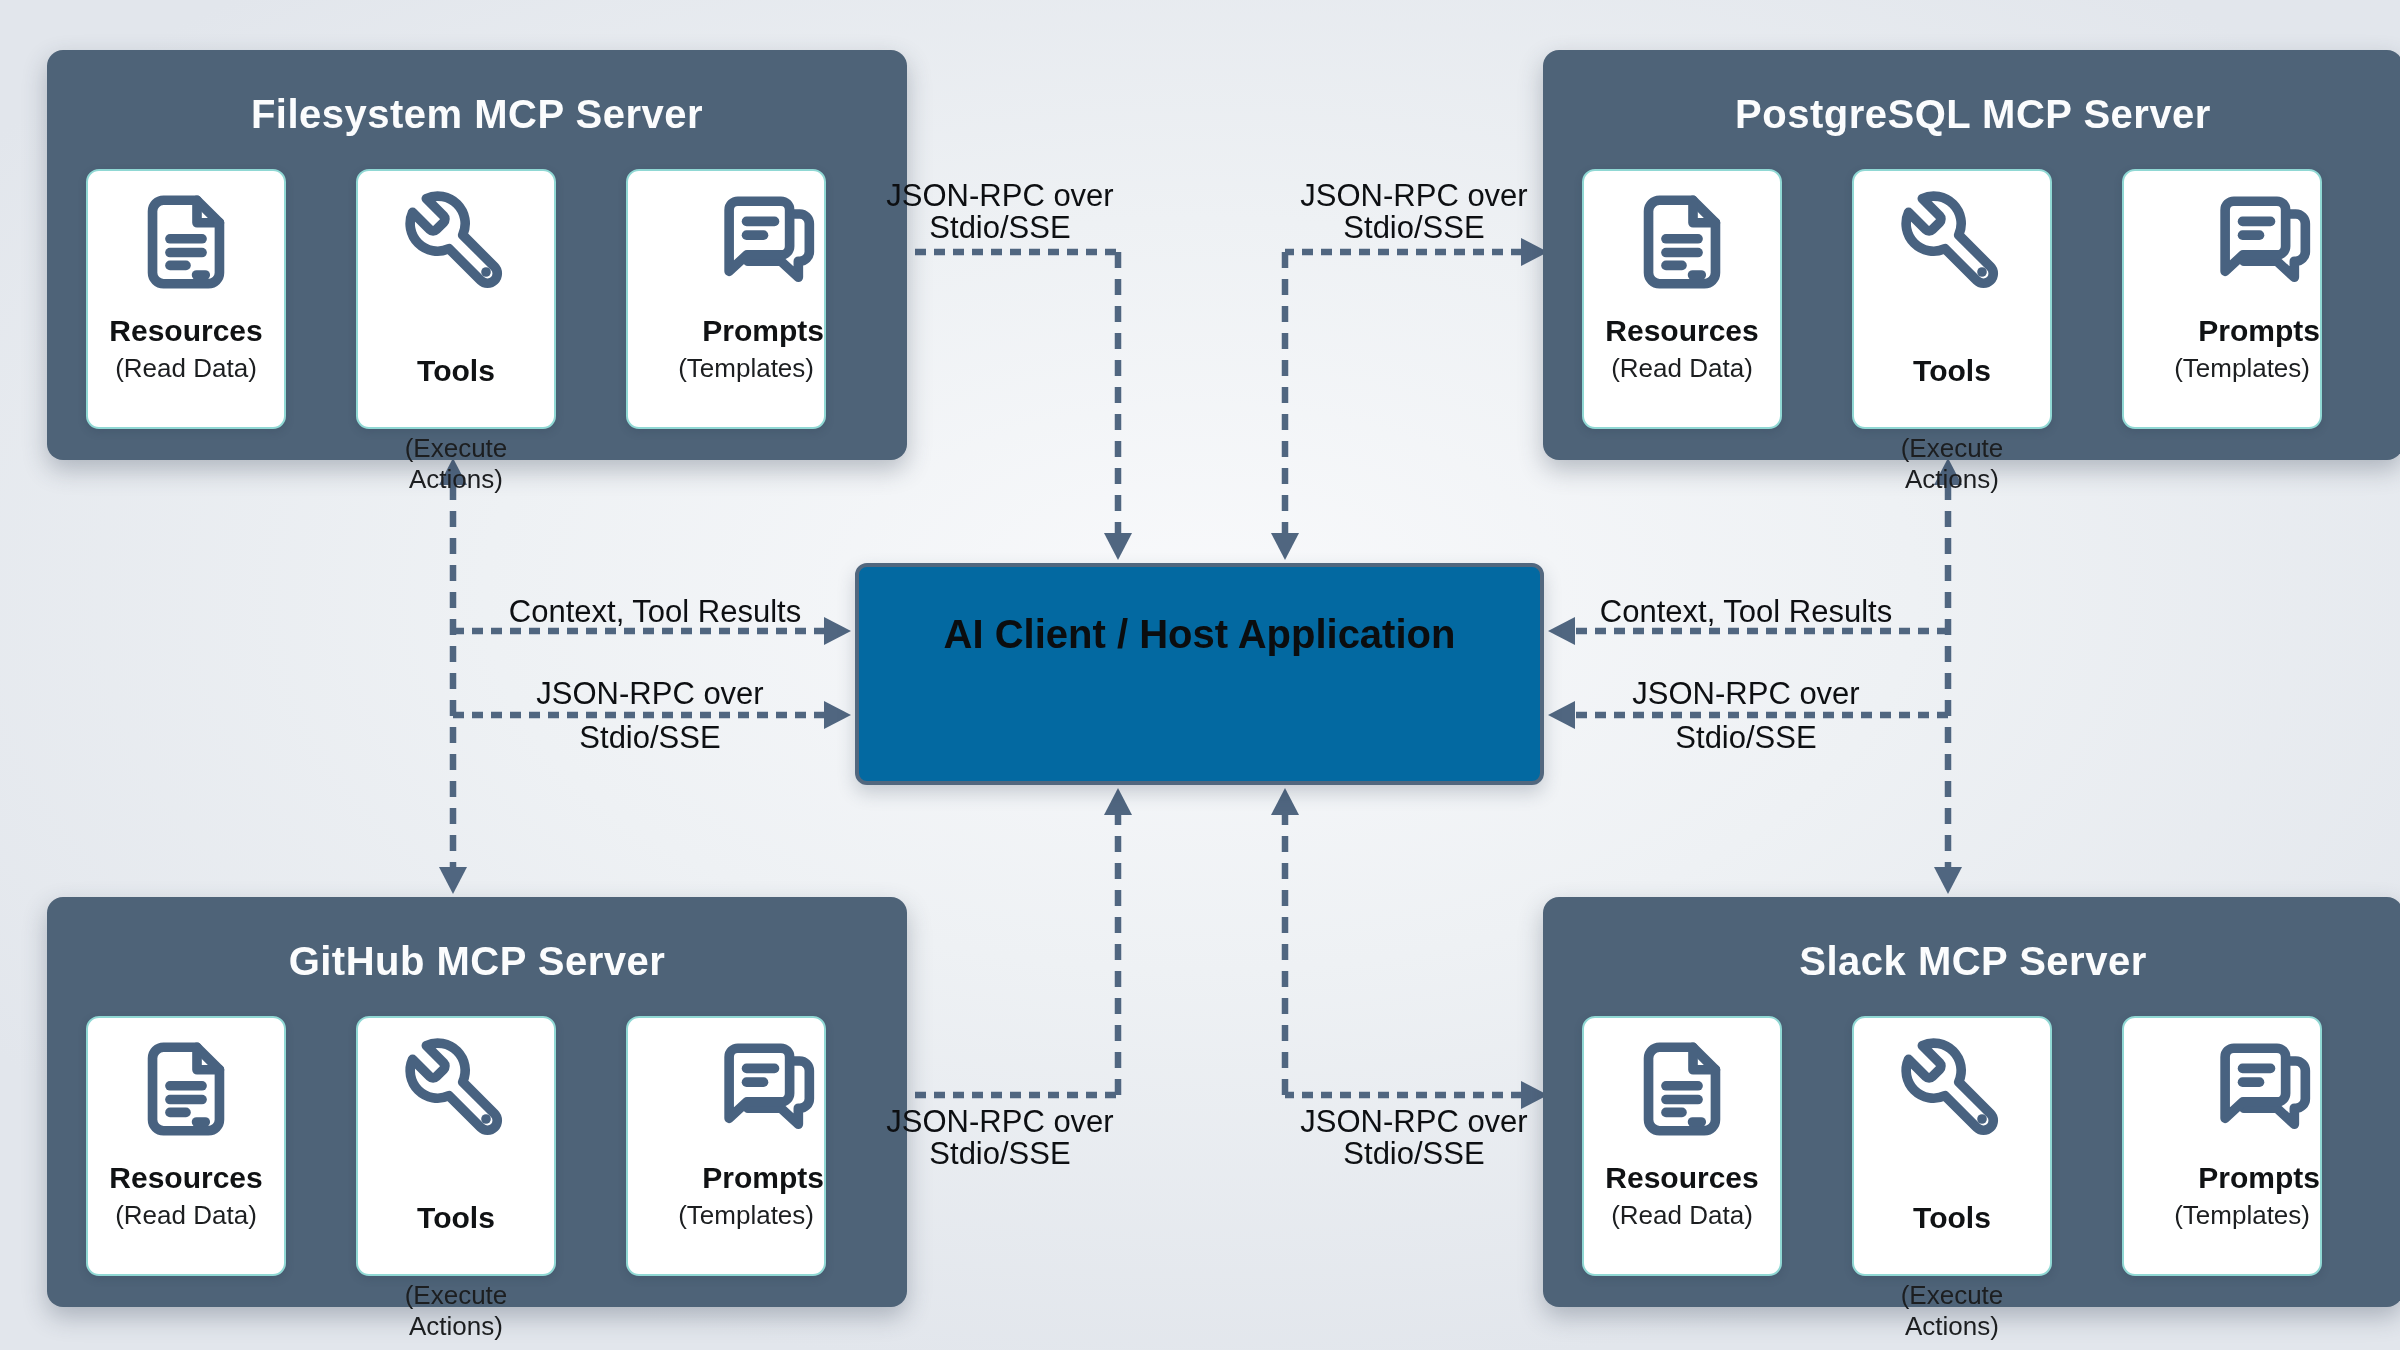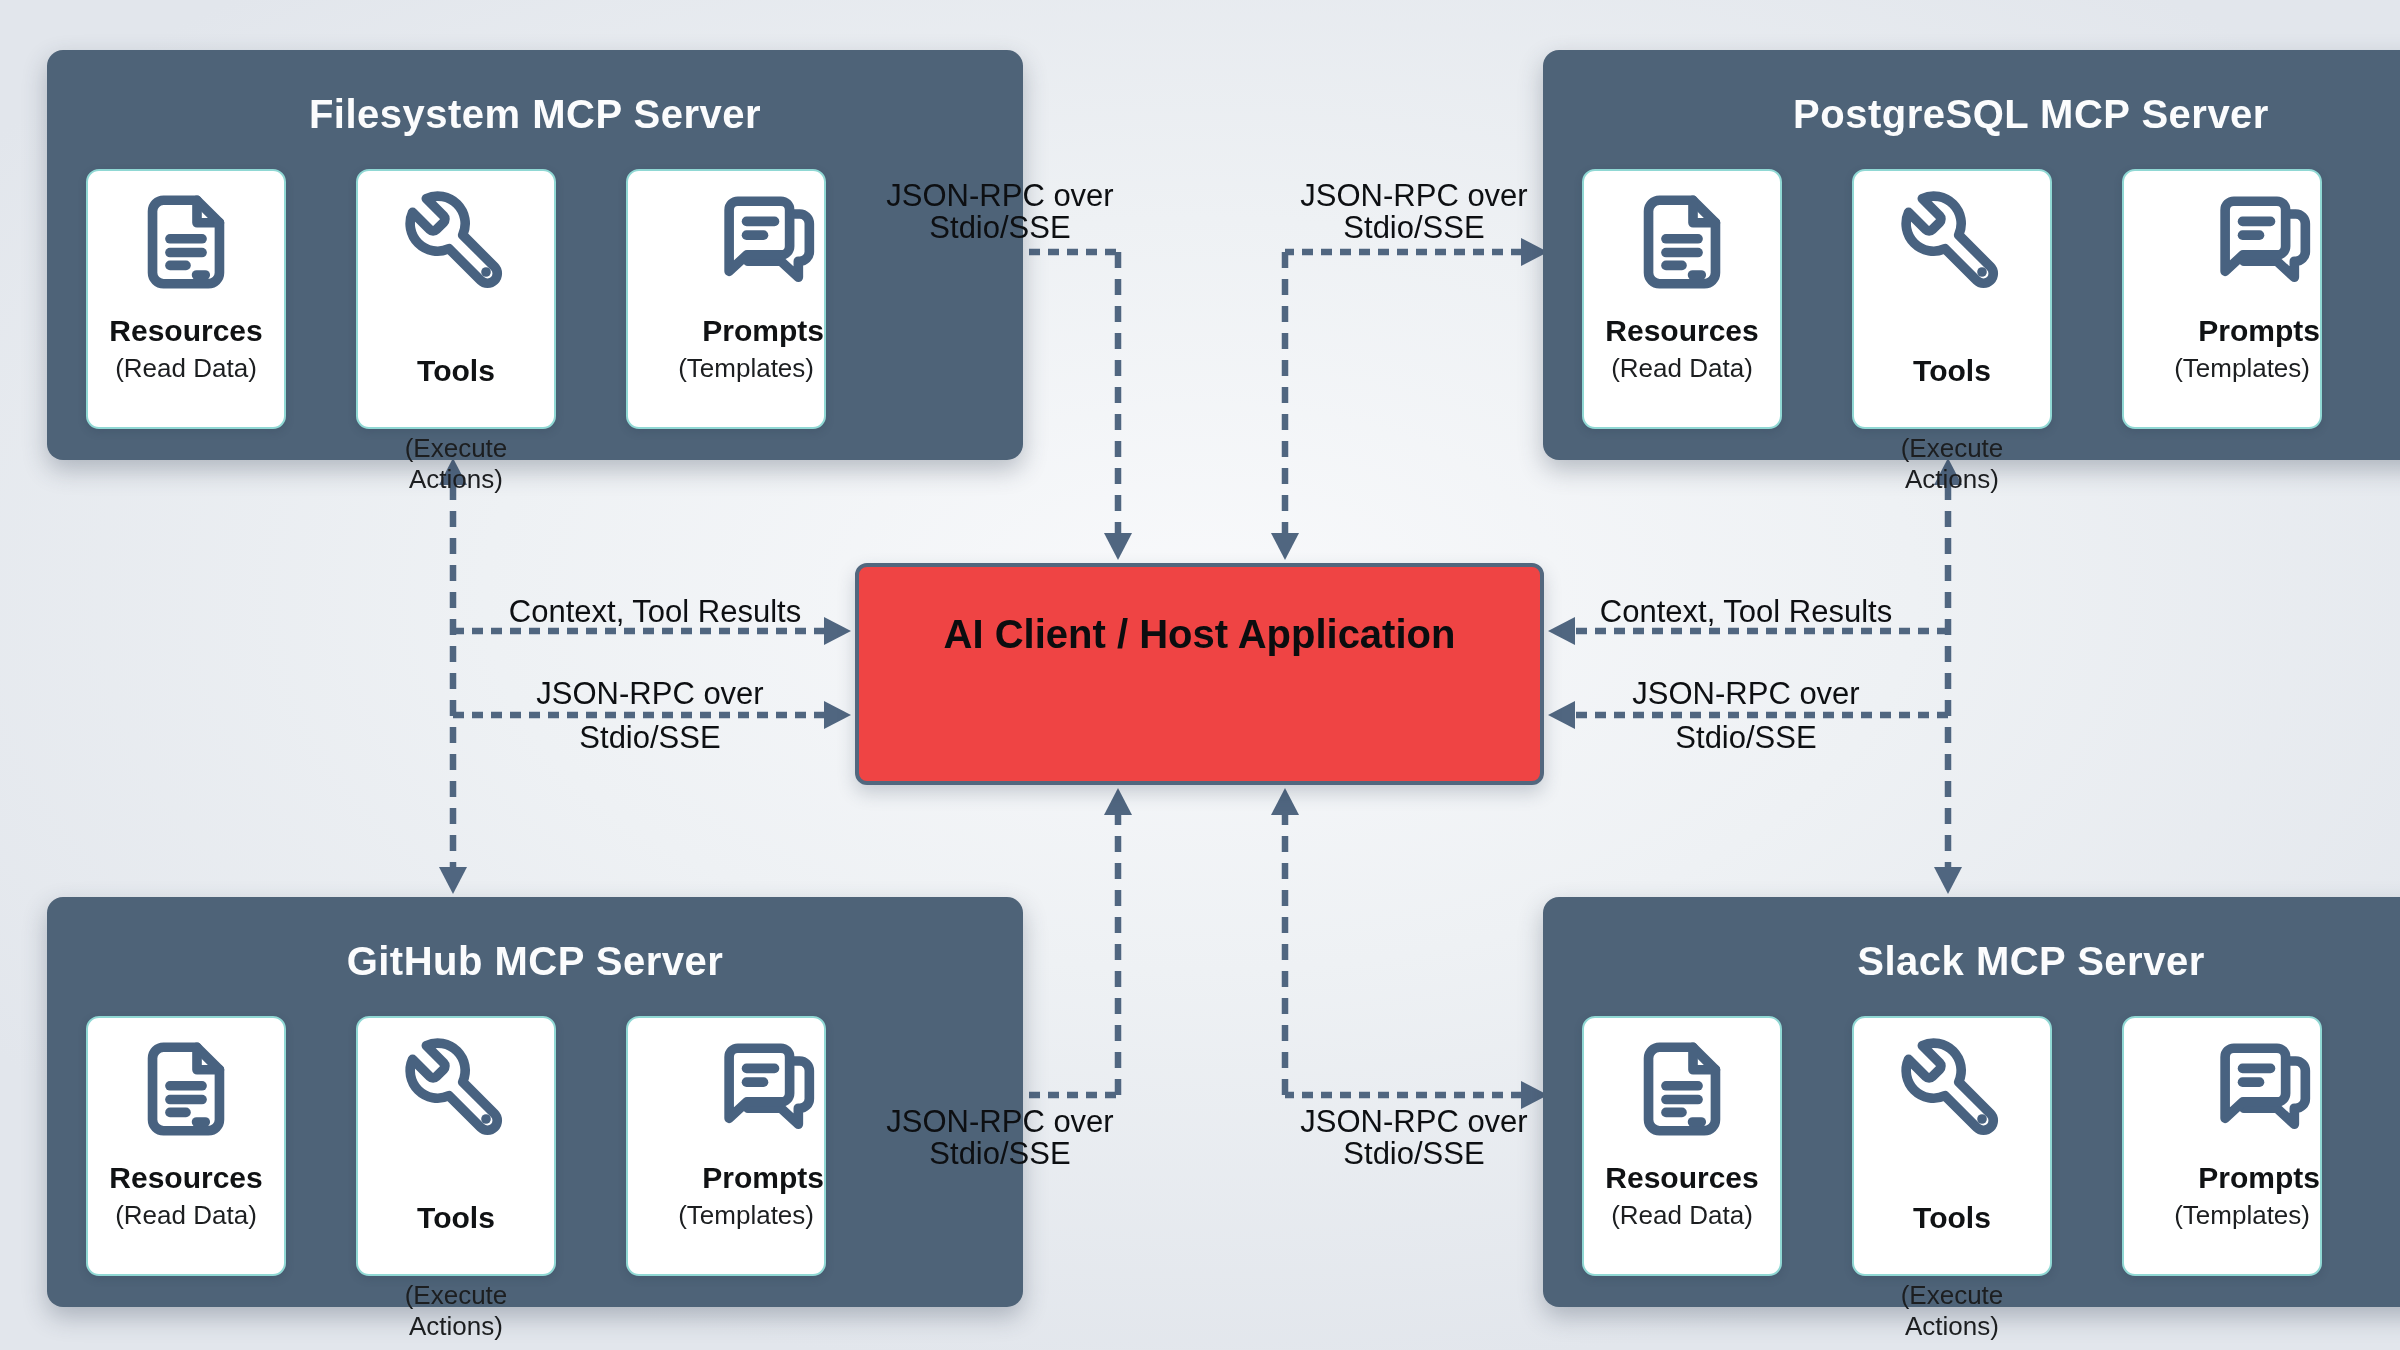--- a/index.html
+++ b/index.html
@@ -5,21 +5,21 @@
   html,body{margin:0;padding:0;}
   body{
     width:2400px;height:1350px;position:relative;overflow:hidden;
     font-family:"Liberation Sans", sans-serif;
     background:radial-gradient(ellipse 62% 58% at 50% 44%, #f8f9fb 0%, #eef1f4 48%, #e2e6ec 100%);
   }
   .stage{position:absolute;inset:0;}
 
   
   .server{
-    position:absolute;width:976px;height:410px;border-radius:16px;
+    position:absolute;width:860px;height:410px;border-radius:16px;
     background:#4e6378;box-shadow:0 10px 24px rgba(45,60,80,.30);
   }
   .server.tl{left:47px;top:50px;}
   .server.tr{left:1543px;top:50px;}
   .server.bl{left:47px;top:897px;}
   .server.br{left:1543px;top:897px;}
   .server-title{
     position:absolute;left:0;right:0;top:40px;margin:0;
     text-align:center;color:#fbfcfd;font-size:40px;line-height:48px;font-weight:700;letter-spacing:.5px;
   }
@@ -33,21 +33,21 @@
   .card.c0{left:0;}
   .card.c1{left:270px;gap:40px;}
   .card.c2{left:540px;align-items:flex-end;}
   .cap-icon{width:110px;height:110px;flex:none;}
   .cap-name{margin-top:16px;font-size:30px;line-height:36px;font-weight:700;color:#101214;text-align:center;}
   .cap-detail{margin-top:4px;font-size:26px;line-height:31px;color:#1c1e20;text-align:center;padding:0 10px;}
 
   
   .client{
     position:absolute;left:855px;top:563px;width:689px;height:222px;box-sizing:border-box;
-    background:#ef4444;border:4px solid #52677e;border-radius:12px;
+    background:#0369a1;border:4px solid #52677e;border-radius:12px;
     box-shadow:0 8px 18px rgba(45,60,80,.22);
     display:flex;flex-direction:column;align-items:center;padding-top:42px;
   }
   .client-title{margin:0;font-size:40px;line-height:50px;font-weight:700;color:#0b0d0f;text-align:center;}
   .client-subtitle{margin:12px 0 0 0;font-size:28px;line-height:34px;font-weight:400;color:#111316;text-align:center;}
 
   
   .lbl{
     position:absolute;transform:translateX(-50%);text-align:center;
     font-weight:400;font-size:31px;line-height:32px;color:#0d0f12;white-space:nowrap;

